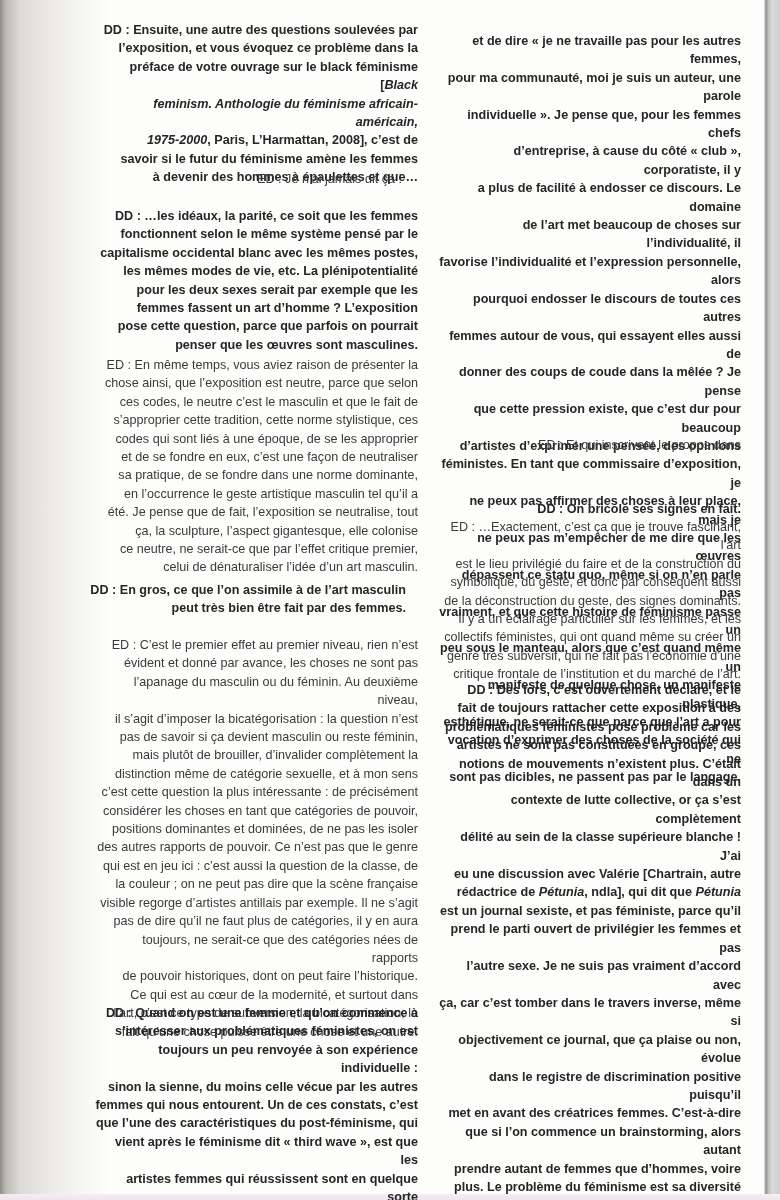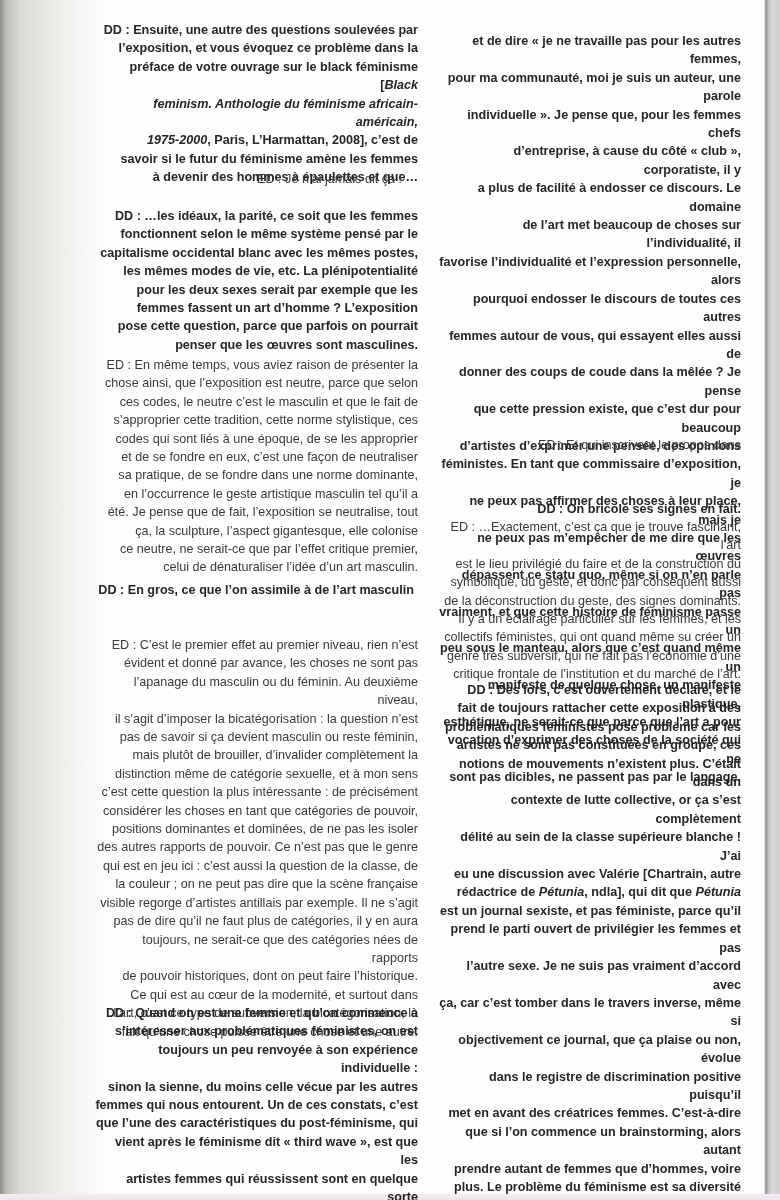--- a/index.html
+++ b/index.html
@@ -56,21 +56,21 @@
 
 <div class="gutter-left"></div>
 <div class="edge-right"></div>
 <div class="bottom-edge"></div>
 
 <div class="column col-left" id="col-left">
     <div class="para dd" style="position: absolute; top: 21px; right: 0px; width: 100%;"><span class="line">DD : Ensuite, une autre des questions soulevées par</span><span class="line">l’exposition, et vous évoquez ce problème dans la</span><span class="line">préface de votre ouvrage sur le black féminisme [<span class="it">Black</span></span><span class="line"><span class="it">feminism. Anthologie du féminisme africain-américain,</span></span><span class="line"><span class="it">1975-2000</span>, Paris, L’Harmattan, 2008], c’est de</span><span class="line">savoir si le futur du féminisme amène les femmes</span><span class="line">à devenir des hommes à épaulettes et que…</span></div>
     <div class="para ed" style="position: absolute; top: 170px; right: 16px; width: 100%;"><span class="line">ED : Je n’ai jamais dit ça !</span></div>
     <div class="para dd" style="position: absolute; top: 207px; right: 0px; width: 100%;"><span class="line">DD : …les idéaux, la parité, ce soit que les femmes</span><span class="line">fonctionnent selon le même système pensé par le</span><span class="line">capitalisme occidental blanc avec les mêmes postes,</span><span class="line">les mêmes modes de vie, etc. La plénipotentialité</span><span class="line">pour les deux sexes serait par exemple que les</span><span class="line">femmes fassent un art d’homme ? L’exposition</span><span class="line">pose cette question, parce que parfois on pourrait</span><span class="line">penser que les œuvres sont masculines.</span></div>
     <div class="para ed" style="position: absolute; top: 356px; right: 0px; width: 100%;"><span class="line">ED : En même temps, vous aviez raison de présenter la</span><span class="line">chose ainsi, que l’exposition est neutre, parce que selon</span><span class="line">ces codes, le neutre c’est le masculin et que le fait de</span><span class="line">s’approprier cette tradition, cette norme stylistique, ces</span><span class="line">codes qui sont liés à une époque, de se les approprier</span><span class="line">et de se fondre en eux, c’est une façon de neutraliser</span><span class="line">sa pratique, de se fondre dans une norme dominante,</span><span class="line">en l’occurrence le geste artistique masculin tel qu’il a</span><span class="line">été. Je pense que de fait, l’exposition se neutralise, tout</span><span class="line">ça, la sculpture, l’aspect gigantesque, elle colonise</span><span class="line">ce neutre, ne serait-ce que par l’effet critique premier,</span><span class="line">celui de dénaturaliser l’idée d’un art masculin.</span></div>
-    <div class="para dd" style="position: absolute; top: 581px; right: 4px; width: 100%;"><span class="line">DD : En gros, ce que l’on assimile à de l’art masculin</span></div>
+    <div class="para dd" style="position: absolute; top: 581px; right: 12px; width: 100%;"><span class="line">DD : En gros, ce que l’on assimile à de l’art masculin</span><span class="line">peut très bien être fait par des femmes.</span></div>
     <div class="para ed" style="position: absolute; top: 636px; right: 0px; width: 100%;"><span class="line">ED : C’est le premier effet au premier niveau, rien n’est</span><span class="line">évident et donné par avance, les choses ne sont pas</span><span class="line">l’apanage du masculin ou du féminin. Au deuxième niveau,</span><span class="line">il s’agit d’imposer la bicatégorisation : la question n’est</span><span class="line">pas de savoir si ça devient masculin ou reste féminin,</span><span class="line">mais plutôt de brouiller, d’invalider complètement la</span><span class="line">distinction même de catégorie sexuelle, et à mon sens</span><span class="line">c’est cette question la plus intéressante : de précisément</span><span class="line">considérer les choses en tant que catégories de pouvoir,</span><span class="line">positions dominantes et dominées, de ne pas les isoler</span><span class="line">des autres rapports de pouvoir. Ce n’est pas que le genre</span><span class="line">qui est en jeu ici : c’est aussi la question de la classe, de</span><span class="line">la couleur ; on ne peut pas dire que la scène française</span><span class="line">visible regorge d’artistes antillais par exemple. Il ne s’agit</span><span class="line">pas de dire qu’il ne faut plus de catégories, il y en aura</span><span class="line">toujours, ne serait-ce que des catégories nées de rapports</span><span class="line">de pouvoir historiques, dont on peut faire l’historique.</span><span class="line">Ce qui est au cœur de la modernité, et surtout dans</span><span class="line">l’art, c’est ce type de subversion, la bicatégorisation, le</span><span class="line">fait qu’une chose puisse être une chose et une autre.</span></div>
     <div class="para dd" style="position: absolute; top: 1004px; right: 0px; width: 100%;"><span class="line">DD : Quand on est une femme et qu’on commence à</span><span class="line">s’intéresser aux problématiques féministes, on est</span><span class="line">toujours un peu renvoyée à son expérience individuelle :</span><span class="line">sinon la sienne, du moins celle vécue par les autres</span><span class="line">femmes qui nous entourent. Un de ces constats, c’est</span><span class="line">que l’une des caractéristiques du post-féminisme, qui</span><span class="line">vient après le féminisme dit « third wave », est que les</span><span class="line">artistes femmes qui réussissent sont en quelque sorte</span></div>
   </div>
 <div class="column col-right" id="col-right">
     <div class="para dd" style="position: absolute; top: 32px; right: 0px; width: 100%;"><span class="line">et de dire « je ne travaille pas pour les autres femmes,</span><span class="line">pour ma communauté, moi je suis un auteur, une parole</span><span class="line">individuelle ». Je pense que, pour les femmes chefs</span><span class="line">d’entreprise, à cause du côté « club », corporatiste, il y</span><span class="line">a plus de facilité à endosser ce discours. Le domaine</span><span class="line">de l’art met beaucoup de choses sur l’individualité, il</span><span class="line">favorise l’individualité et l’expression personnelle, alors</span><span class="line">pourquoi endosser le discours de toutes ces autres</span><span class="line">femmes autour de vous, qui essayent elles aussi de</span><span class="line">donner des coups de coude dans la mêlée ? Je pense</span><span class="line">que cette pression existe, que c’est dur pour beaucoup</span><span class="line">d’artistes d’exprimer une pensée, des opinions</span><span class="line">féministes. En tant que commissaire d’exposition, je</span><span class="line">ne peux pas affirmer des choses à leur place, mais je</span><span class="line">ne peux pas m’empêcher de me dire que les œuvres</span><span class="line">dépassent ce statu quo, même si on n’en parle pas</span><span class="line">vraiment, et que cette histoire de féminisme passe un</span><span class="line">peu sous le manteau, alors que c’est quand même un</span><span class="line">manifeste de quelque chose, un manifeste plastique,</span><span class="line">esthétique, ne serait-ce que parce que l’art a pour</span><span class="line">vocation d’exprimer des choses de la société qui ne</span><span class="line">sont pas dicibles, ne passent pas par le langage.</span></div>
     <div class="para ed" style="position: absolute; top: 436px; right: 0px; width: 100%;"><span class="line">ED : Et qui inscrivent le propos dans</span></div>
     <div class="para dd" style="position: absolute; top: 500px; right: 0px; width: 100%;"><span class="line">DD : On bricole ses signes en fait.</span></div>
     <div class="para ed" style="position: absolute; top: 518px; right: 0px; width: 100%;"><span class="line">ED : …Exactement, c’est ça que je trouve fascinant, l’art</span><span class="line">est le lieu privilégié du faire et de la construction du</span><span class="line">symbolique, du geste, et donc par conséquent aussi</span><span class="line">de la déconstruction du geste, des signes dominants.</span><span class="line">Il y a un éclairage particulier sur les femmes, et les</span><span class="line">collectifs féministes, qui ont quand même su créer un</span><span class="line">genre très subversif, qui ne fait pas l’économie d’une</span><span class="line">critique frontale de l’institution et du marché de l’art.</span></div>
     <div class="para dd" style="position: absolute; top: 681px; right: 0px; width: 100%;"><span class="line">DD : Dès lors, c’est ouvertement déclaré, et le</span><span class="line">fait de toujours rattacher cette exposition à des</span><span class="line">problématiques féministes pose problème car les</span><span class="line">artistes ne sont pas constituées en groupe, ces</span><span class="line">notions de mouvements n’existent plus. C’était dans un</span><span class="line">contexte de lutte collective, or ça s’est complètement</span><span class="line">délité au sein de la classe supérieure blanche ! J’ai</span><span class="line">eu une discussion avec Valérie [Chartrain, autre</span><span class="line">rédactrice de <span class="it">Pétunia</span>, ndla], qui dit que <span class="it">Pétunia</span></span><span class="line">est un journal sexiste, et pas féministe, parce qu’il</span><span class="line">prend le parti ouvert de privilégier les femmes et pas</span><span class="line">l’autre sexe. Je ne suis pas vraiment d’accord avec</span><span class="line">ça, car c’est tomber dans le travers inverse, même si</span><span class="line">objectivement ce journal, que ça plaise ou non, évolue</span><span class="line">dans le registre de discrimination positive puisqu’il</span><span class="line">met en avant des créatrices femmes. C’est-à-dire</span><span class="line">que si l’on commence un brainstorming, alors autant</span><span class="line">prendre autant de femmes que d’hommes, voire</span><span class="line">plus. Le problème du féminisme est sa diversité</span><span class="line">relative, puisque par exemple dans l’exposition il y a</span></div>
   </div>

